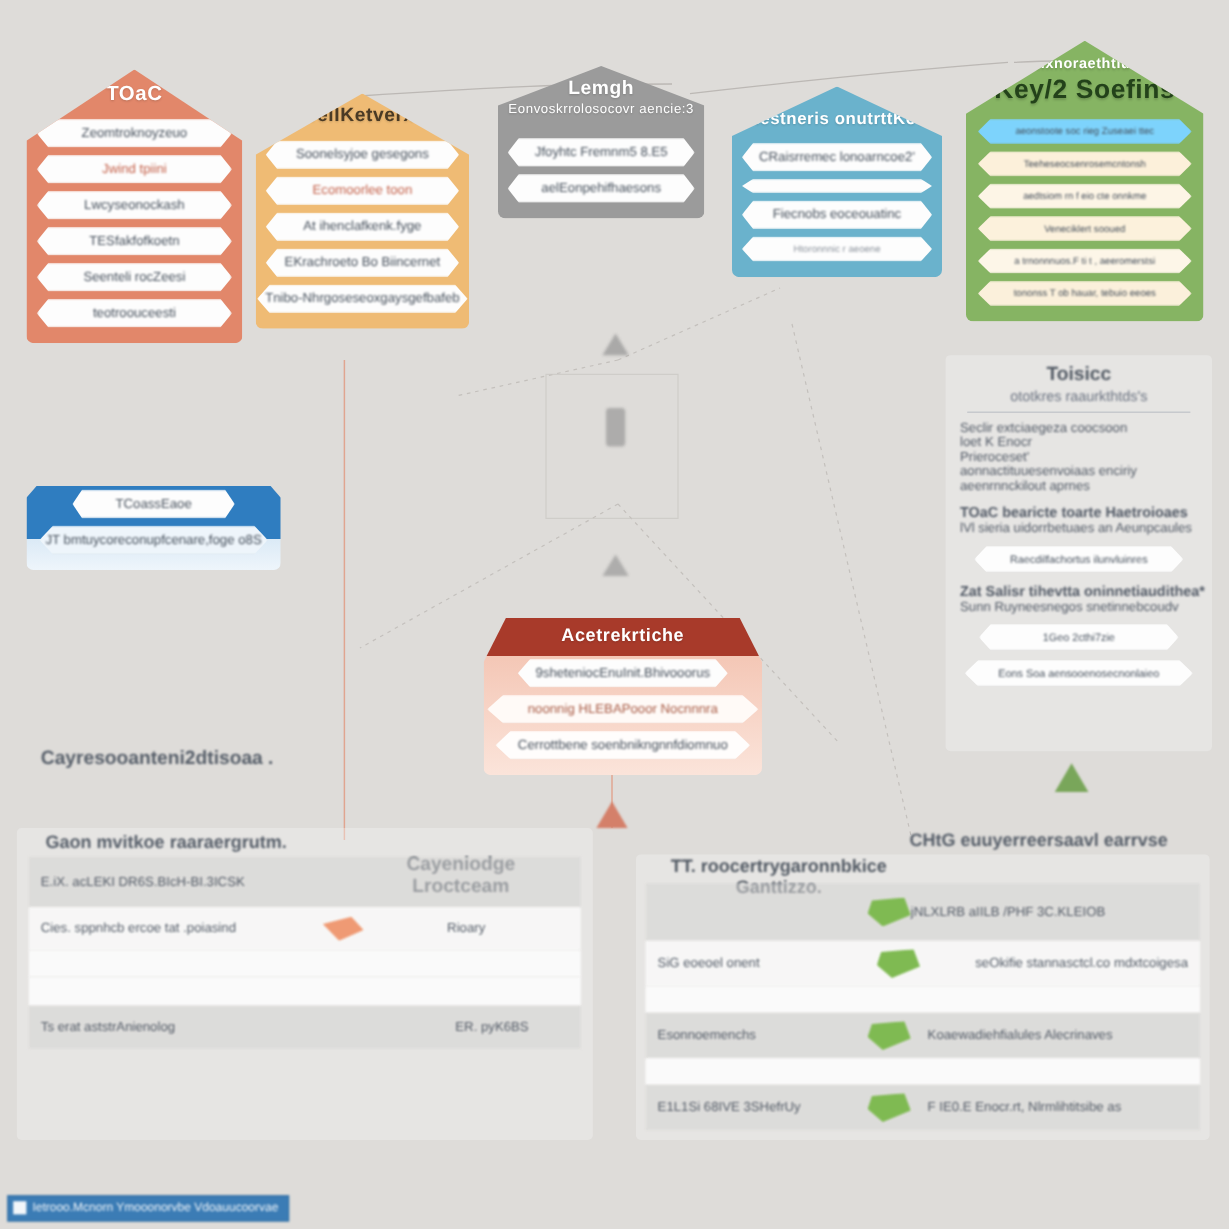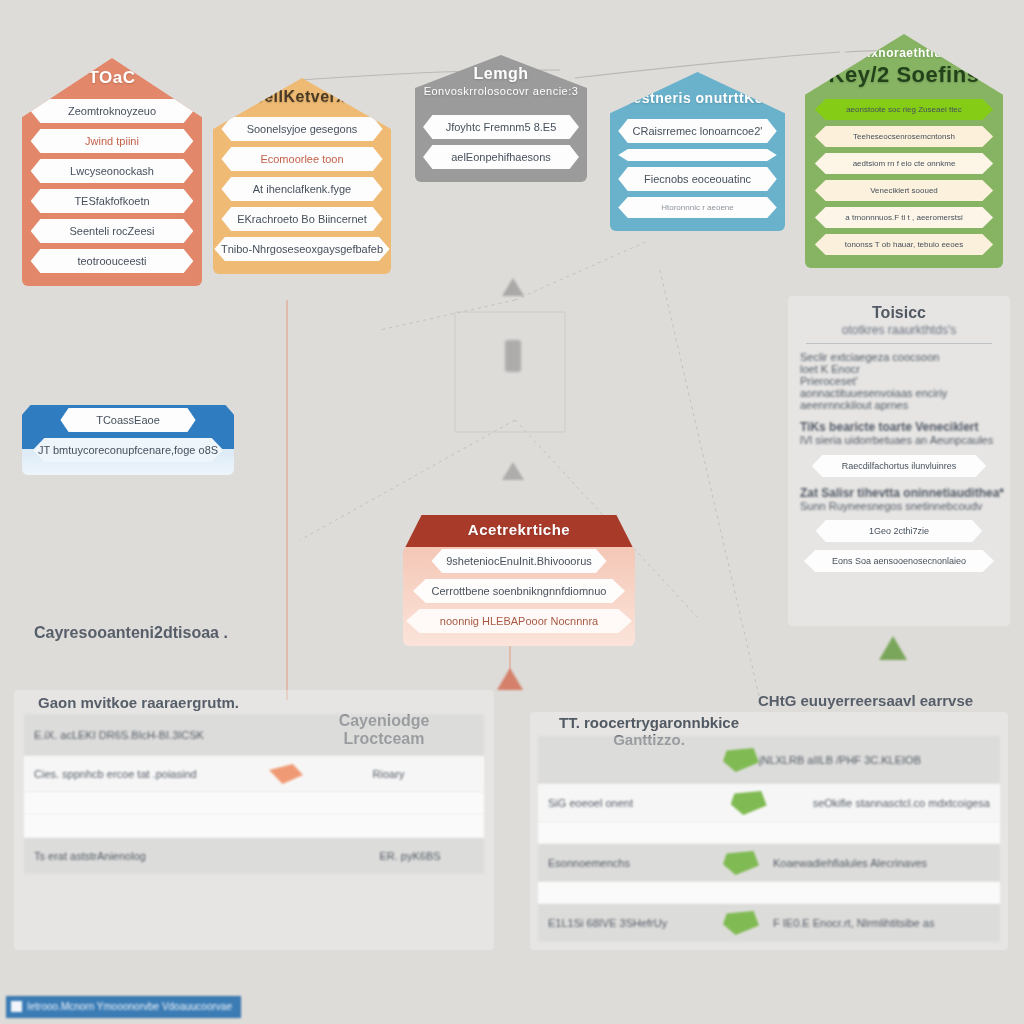--- a/index.html
+++ b/index.html
@@ -146,57 +146,57 @@
   <div class="cap" style="font-size:14px;padding:18px 0 10px;">Hestneris onutrttKoe</div>
   <div class="chev">CRaisrremec lonoarncoe2'</div>
   <div class="chev"></div>
   <div class="chev">Fiecnobs eoceouatinc</div>
   <div class="chev" style="font-size:8px;color:#8d949d;">Htoronnnic r aeoene</div>
 </div>
 
 <div class="banner pent" style="left:805px;top:34px;width:198px;background:#86b463;">
   <div class="cap" style="font-size:12px;padding:12px 0 0;">Elxnoraethtius</div>
   <div class="cap" style="font-size:22px;color:#23421a;padding:2px 0 8px;">Key/2 Soefins</div>
-  <div class="chev" style="background:#84cc16;font-size:8px;">aeonstoote  soc rieg Zuseaei  ttec</div>
+  <div class="chev" style="background:#7dd3fc;font-size:8px;">aeonstoote  soc rieg Zuseaei  ttec</div>
   <div class="chev" style="background:#fcf0da;font-size:8px;">Teeheseocsenrosemcntonsh</div>
   <div class="chev" style="background:#fdf5e6;font-size:8px;">aedtsiom rn   f eio  cte  onnkme</div>
   <div class="chev" style="background:#fcf1dc;font-size:8px;">Veneciklert sooued</div>
   <div class="chev" style="background:#fdf6e8;font-size:8px;">a trnonnnuos.F ti t ,   aeeromerstsi</div>
   <div class="chev" style="background:#fbf0db;font-size:8px;">tononss T ob hauar, tebuio eeoes</div>
 </div>
 
 <div class="banner" style="left:22px;top:405px;width:212px;background:linear-gradient(#2f7dc0 0 44px,#dbeaf6 44px,#eef5fb 100%);
             clip-path: polygon(4% 0%, 96% 0%, 100% 14%, 100% 100%, 0% 100%, 0% 14%);">
   <div class="chev" style="width:60%;">TCoassEaoe</div>
   <div class="chev" style="background:#eef5fb;">JT bmtuycoreconupfcenare,foge o8S</div>
 </div>
 
 <div class="banner" style="left:403px;top:515px;width:232px;background:linear-gradient(#a83a2a 0 32px,#f4c7b6 32px,#fbe4da 100%);
             clip-path: polygon(8% 0%, 92% 0%, 100% 28%, 100% 100%, 0% 100%, 0% 28%);">
   <div class="cap" style="font-size:15px;padding:6px 0 8px;">Acetrekrtiche</div>
   <div class="chev" style="width:72%;">9sheteniocEnuInit.Bhivooorus</div>
+  <div class="chev" style="width:94%;background:#fffaf7;color:#a85a44;">noonnig HLEBAPooor Nocnnnra</div>
   <div class="chev" style="width:88%;background:#fffdfc;">Cerrottbene  soenbnikngnnfdiomnuo</div>
-  <div class="chev" style="width:94%;background:#fffaf7;color:#a85a44;">noonnig HLEBAPooor Nocnnnra</div>
 </div>
 
 <div class="panel" style="left:788px;top:296px;width:222px;height:330px;padding:8px 12px;box-sizing:border-box;background:rgba(240,240,240,0.45);">
   <div class="ptitle" style="font-size:16px;">Toisicc</div>
   <div class="psub" style="margin-top:1px;">ototkres raaurkthtds's</div>
   <div style="height:1px;background:#bfc3c8;margin:6px 6px 7px;"></div>
 
   <div style="margin-bottom:9px;">
     <div class="rowline">Seclir extciaegeza coocsoon</div>
     <div class="rowline">loet K Enocr</div>
     <div class="rowline">Prieroceset'</div>
     <div class="rowline">aonnactituuesenvoiaas enciriy</div>
     <div class="rowline">aeenrnnckilout aprnes</div>
   </div>
 
   <div style="margin-bottom:9px;">
-    <div class="rowline" style="font-size:12px;font-weight:bold;">TiKs bearicte toarte Veneciklert</div>
+    <div class="rowline" style="font-size:12px;font-weight:bold;">TOaC bearicte toarte Haetroioaes</div>
     <div class="rowline">lVl sieria uidorrbetuaes an Aeunpcaules</div>
   </div>
 
   <div class="chev" style="width:84%;font-size:9px;margin-bottom:9px;">Raecdilfachortus ilunvluinres</div>
 
   <div style="margin-bottom:8px;">
     <div class="rowline" style="font-size:12px;font-weight:bold;">Zat Salisr tihevtta oninnetiaudithea*</div>
     <div class="rowline">Sunn Ruyneesnegos snetinnebcoudv</div>
   </div>
 

